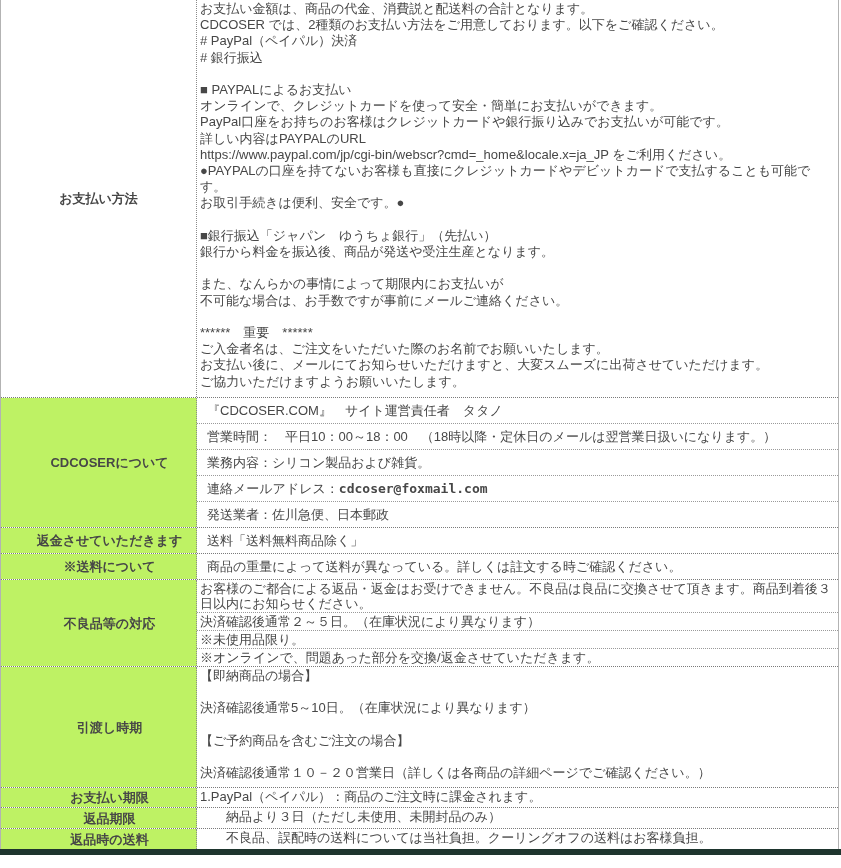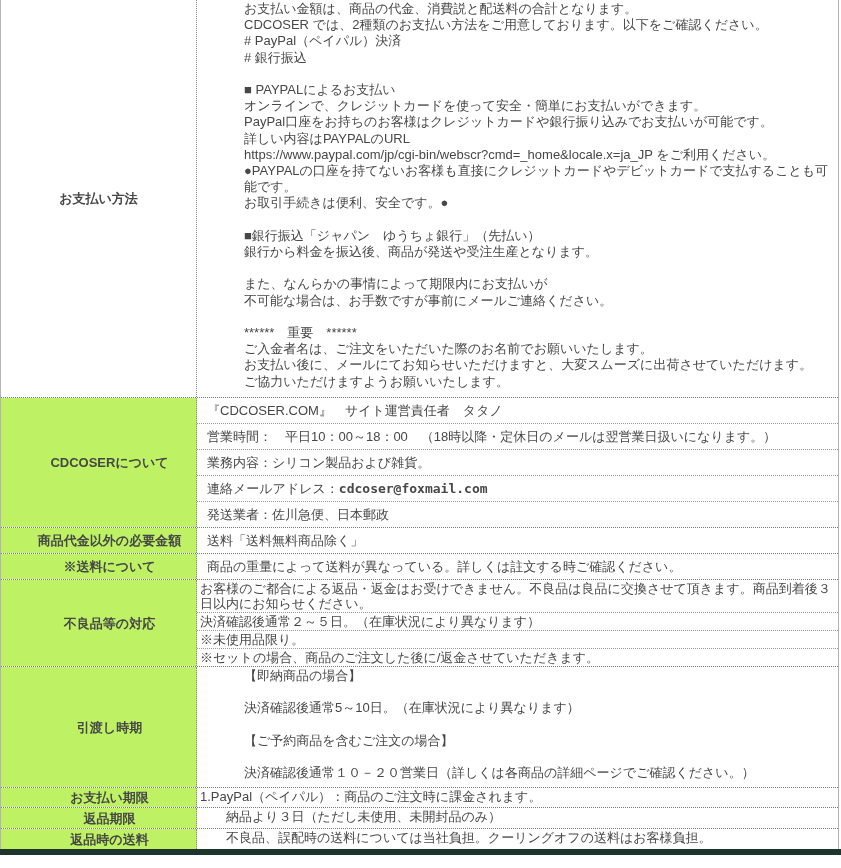--- a/index.html
+++ b/index.html
@@ -6,21 +6,21 @@
   body{font-family:"Liberation Sans",sans-serif;color:#474747;}
   .page{width:841px;}
   .info-table{width:839px;border-left:1px solid #b3b3b3;border-right:1px solid #b3b3b3;box-sizing:border-box;}
   .row{display:flex;align-items:stretch;}
   .row + .row{border-top:1px dotted #7a7a7a;}
   .label-cell{flex:0 0 196px;max-width:196px;display:flex;align-items:center;justify-content:center;
     text-align:left;font-weight:bold;font-size:13px;line-height:15px;
     border-right:1px dotted #8a8a8a;padding:2px;box-sizing:border-box;}
   .label-ivory{background:#bef264;padding-left:24px;}
   .content-cell{flex:1 1 auto;min-width:0;font-size:13px;}
-  .text-block{white-space:pre-line;line-height:16.2px;padding:1px 3px 2px 3px;margin-left:44px;}
+  .text-block{white-space:pre-line;line-height:16.2px;padding:1px 3px 2px 3px;}
   .sub-row{padding:5px 10px;line-height:15px;}
   .sub-row.tight{padding:1px 3px;}
   .sub-row + .sub-row{border-top:1px dotted #9a9a9a;}
   .email{font-weight:bold;font-family:"DejaVu Sans Mono","Liberation Mono",monospace;}
   .h397{min-height:397px;}
   .h26{min-height:26px;box-sizing:border-box;}
   .h120{min-height:120px;}
   .h21{min-height:21px;box-sizing:border-box;gap:26px;}
   .bottom-bar{height:6px;background:#1e352e;}
 </style>
@@ -64,40 +64,40 @@
       <div class="content-cell">
         <div class="sub-row">『CDCOSER.COM』　サイト運営責任者　タタノ</div>
         <div class="sub-row">営業時間：　平日10：00～18：00　（18時以降・定休日のメールは翌営業日扱いになります。）</div>
         <div class="sub-row">業務内容：シリコン製品および雑貨。</div>
         <div class="sub-row"><span>連絡メールアドレス：</span><span class="email">cdcoser@foxmail.com</span></div>
         <div class="sub-row">発送業者：佐川急便、日本郵政</div>
       </div>
     </div>
 
     <div class="row h26">
-      <div class="label-cell label-ivory">商品代金以外の必要金額</div>
+      <div class="label-cell label-ivory">返金させていただきます</div>
       <div class="content-cell">
         <div class="sub-row">送料「送料無料商品除く」</div>
       </div>
     </div>
 
     <div class="row h26">
       <div class="label-cell label-ivory">※送料について</div>
       <div class="content-cell">
         <div class="sub-row">商品の重量によって送料が異なっている。詳しくは註文する時ご確認ください。</div>
       </div>
     </div>
 
     <div class="row">
       <div class="label-cell label-ivory">不良品等の対応</div>
       <div class="content-cell">
         <div class="sub-row tight">お客様のご都合による返品・返金はお受けできません。不良品は良品に交換させて頂きます。商品到着後３日以内にお知らせください。</div>
         <div class="sub-row tight">決済確認後通常２～５日。（在庫状況により異なります）</div>
         <div class="sub-row tight">※未使用品限り。</div>
-        <div class="sub-row tight">※セットの場合、商品のご注文した後に/返金させていただきます。</div>
+        <div class="sub-row tight">※オンラインで、問題あった部分を交換/返金させていただきます。</div>
       </div>
     </div>
 
     <div class="row h120">
       <div class="label-cell label-ivory">引渡し時期</div>
       <div class="content-cell">
         <div class="text-block">【即納商品の場合】
 
 決済確認後通常5～10日。（在庫状況により異なります）
 

